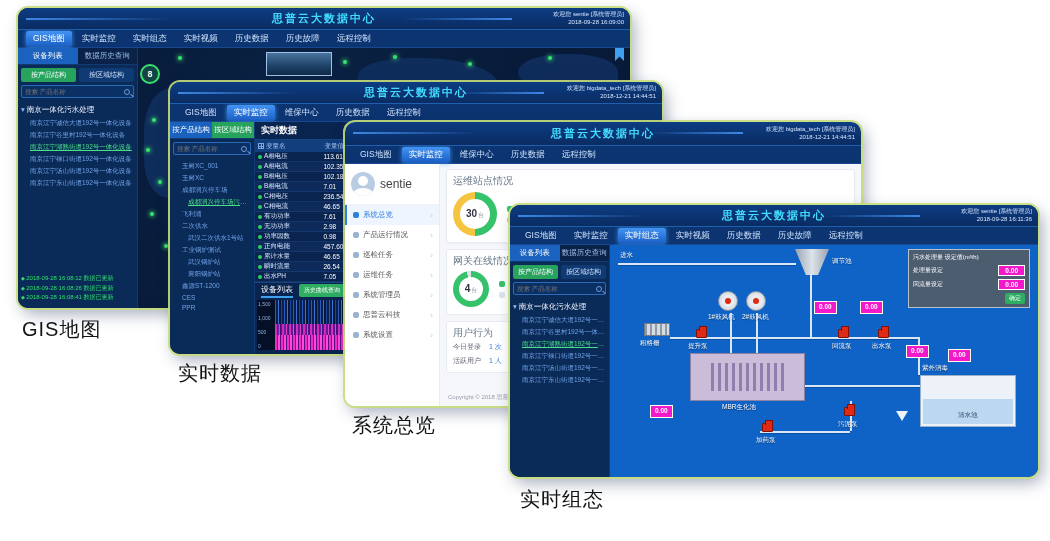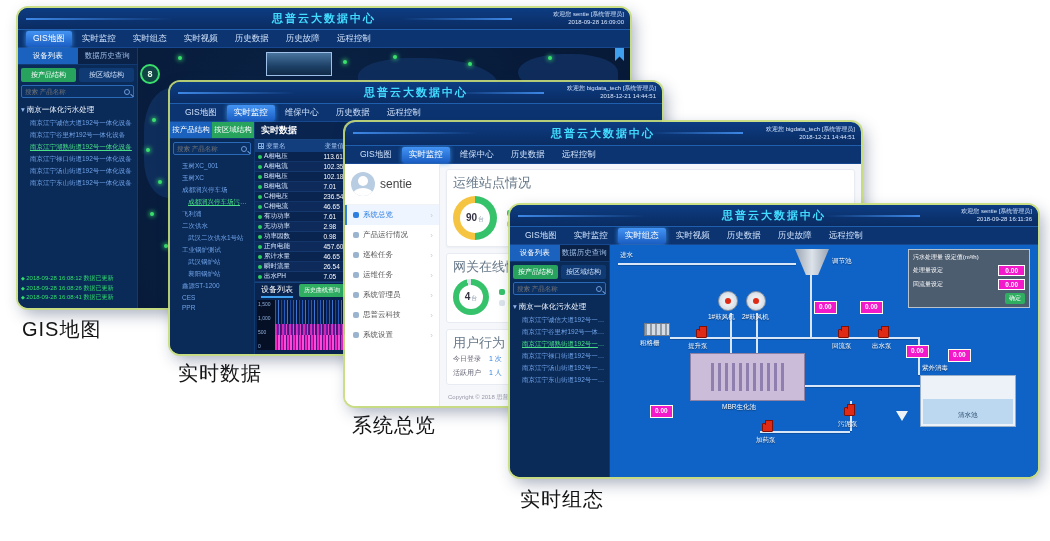--- a/index.html
+++ b/index.html
@@ -109,21 +109,21 @@
   .pname{font-size:12px;color:#444;}
   .m-item{display:flex;align-items:center;gap:4px;padding:5px 6px;font-size:7.5px;color:#555;border-left:2px solid transparent;cursor:pointer;}
   .m-item.active{color:#2f7fe0;border-left-color:#2f7fe0;background:#eef5ff;}
   .mico{width:6px;height:6px;border-radius:2px;background:#9ab4d0;flex:none;}
   .m-item.active .mico{background:#2f7fe0;}
   .chev{margin-left:auto;color:#c8ccd4;font-size:8px;}
   .chev::after{content:"›";}
   .w3main{flex:1;padding:5px 6px;position:relative;overflow:hidden;min-width:0;}
   .cards{display:flex;gap:6px;}
   .card{flex:1;background:#fff;border:1px solid #e8ecf2;border-radius:3px;padding:4px 6px;box-shadow:0 1px 2px rgba(30,50,90,.05);}
-  .ctitle{font-size:13px;color:#667788;}
+  .ctitle{font-size:10px;color:#667788;}
   .cbody{display:flex;align-items:center;gap:10px;padding:4px 0 2px;}
   .donut{width:44px;height:44px;border-radius:50%;position:relative;display:flex;align-items:center;justify-content:center;flex:none;}
   .donut::after{content:"";position:absolute;inset:7px;border-radius:50%;background:#fff;}
   .dctr{position:relative;z-index:1;text-align:center;font-size:10px;font-weight:bold;color:#334;line-height:1;}
   .dctr .unit{font-size:6px;font-weight:normal;color:#8899aa;margin-left:1px;}
   .d-a{background:conic-gradient(#35c26a 0 50%,#f5c542 0);}
   .d-b{background:conic-gradient(#29c6e8 0 21%,#4a6fd4 0);}
   .d-c{background:conic-gradient(#35c26a 0 96%,#dde4ec 0);width:36px;height:36px;}
   .d-c::after{inset:6px;}
   .lg-item{display:flex;align-items:center;gap:3px;font-size:6.5px;color:#667;margin:2px 0;}
@@ -720,21 +720,21 @@
               <span class="chev"></span>
             </div>
           </div>
       </aside>
       <div class="w3main">
         <div class="cards">
           <div class="card">
             <div class="ctitle">运维站点情况</div>
             <div class="cbody">
               <div class="donut d-a">
-                <div class="dctr"><span>90</span><span class="unit">台</span></div>
+                <div class="dctr"><span>30</span><span class="unit">台</span></div>
               </div>
               <div>
 
                   <div class="lg-item">
                     <span class="lgdot" style="background: rgb(53, 194, 106);"></span>
                     <span>在线 25台</span>
                   </div>
 
                   <div class="lg-item">
                     <span class="lgdot" style="background: rgb(245, 197, 66);"></span>

